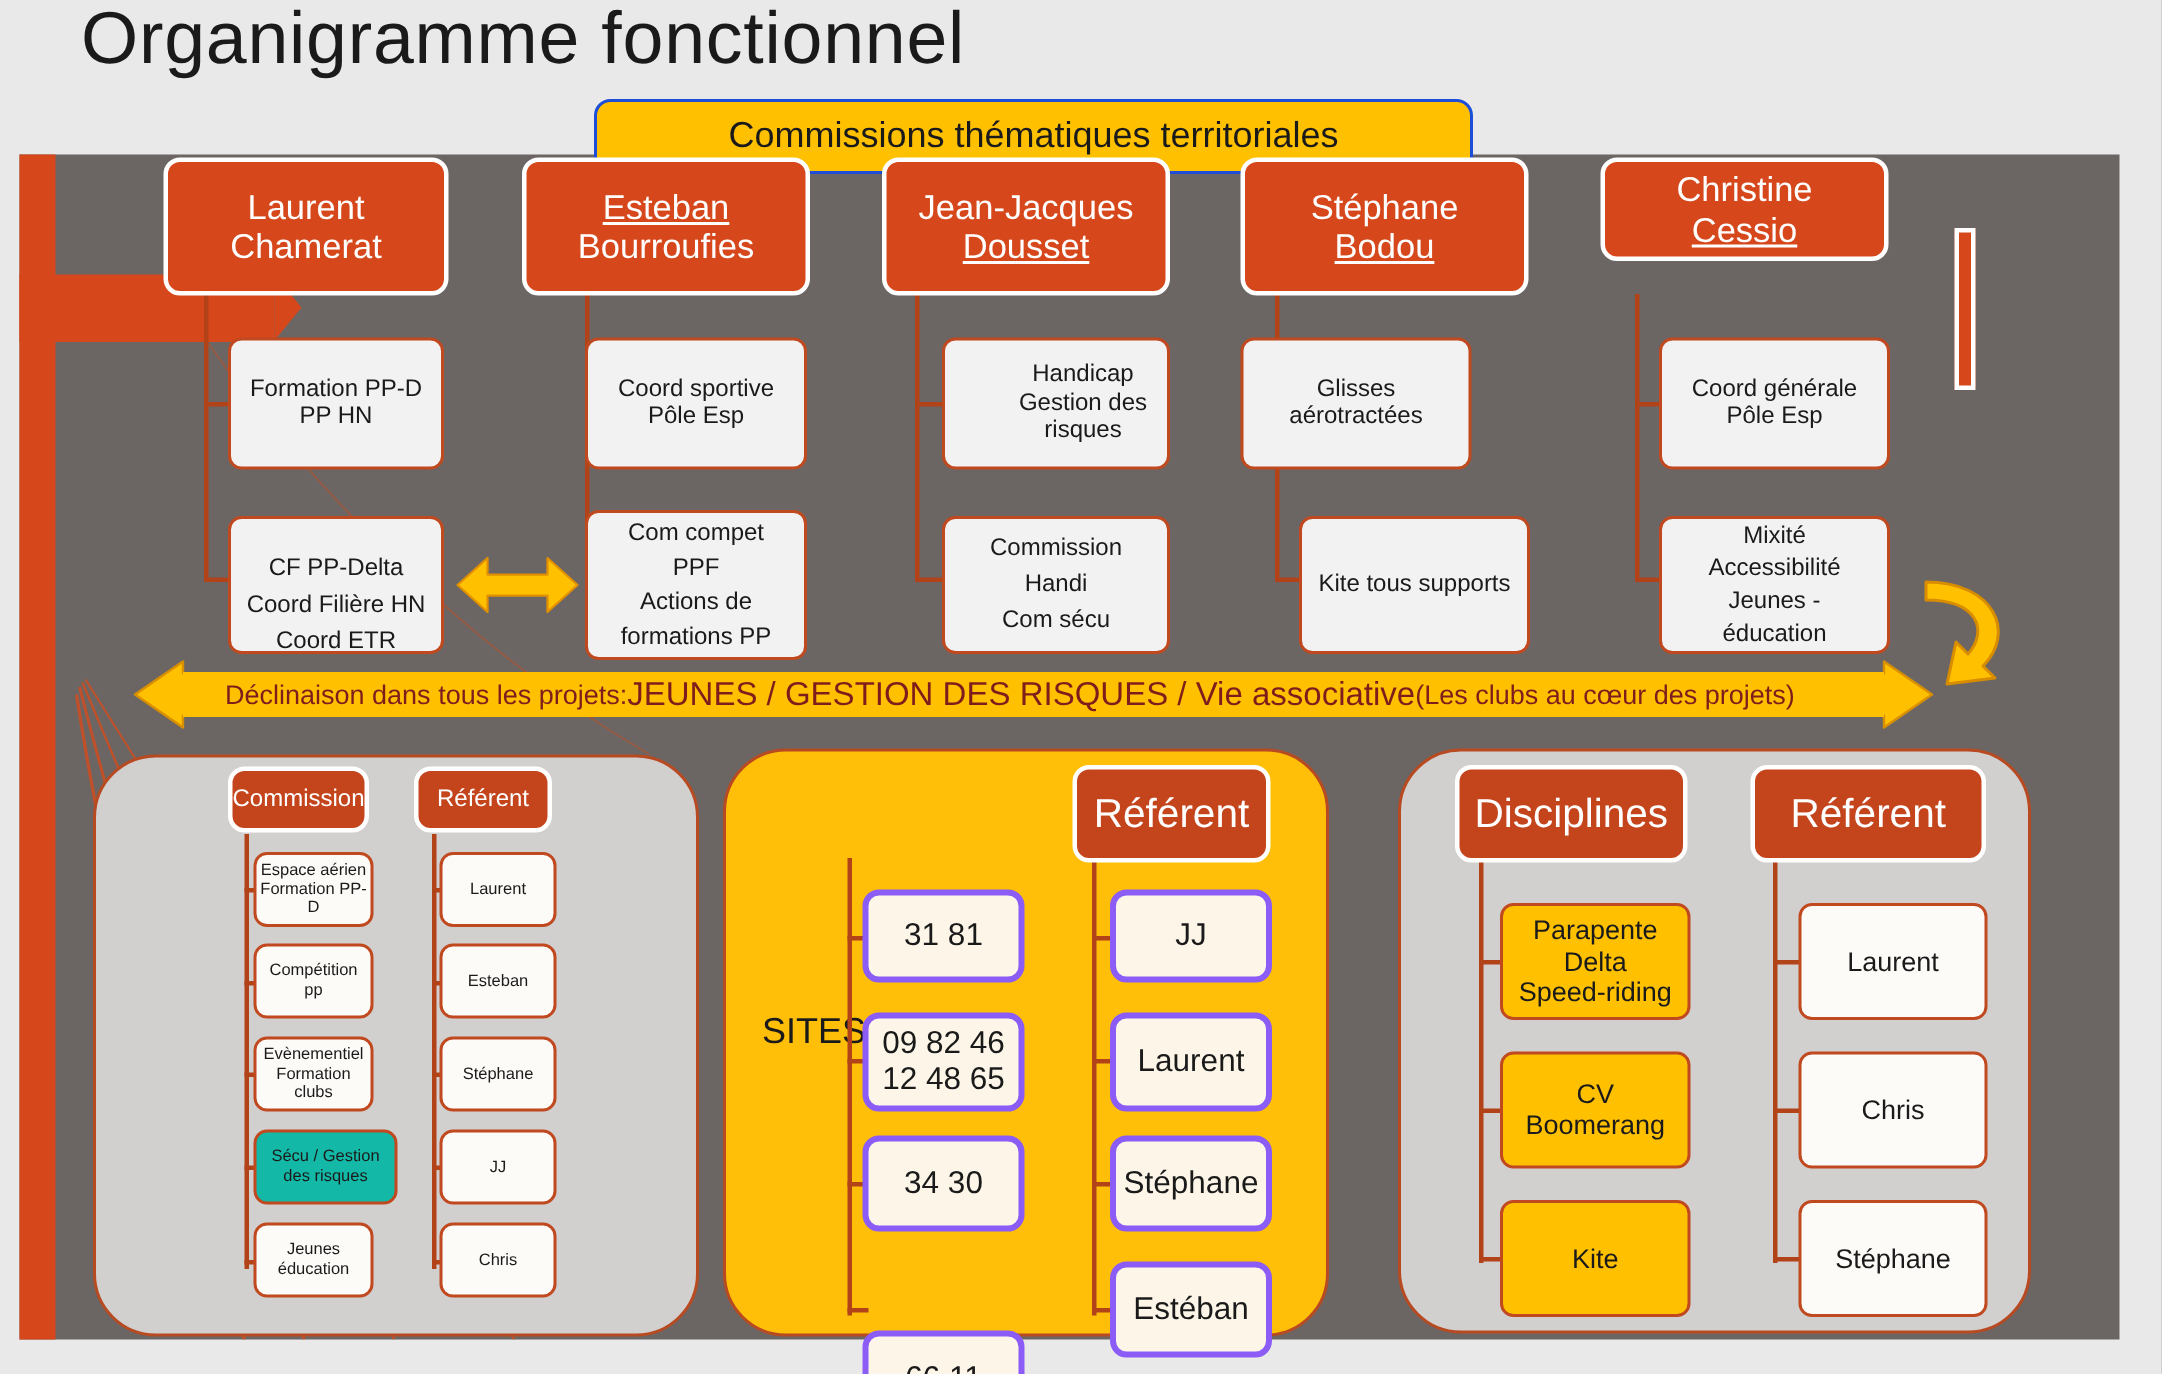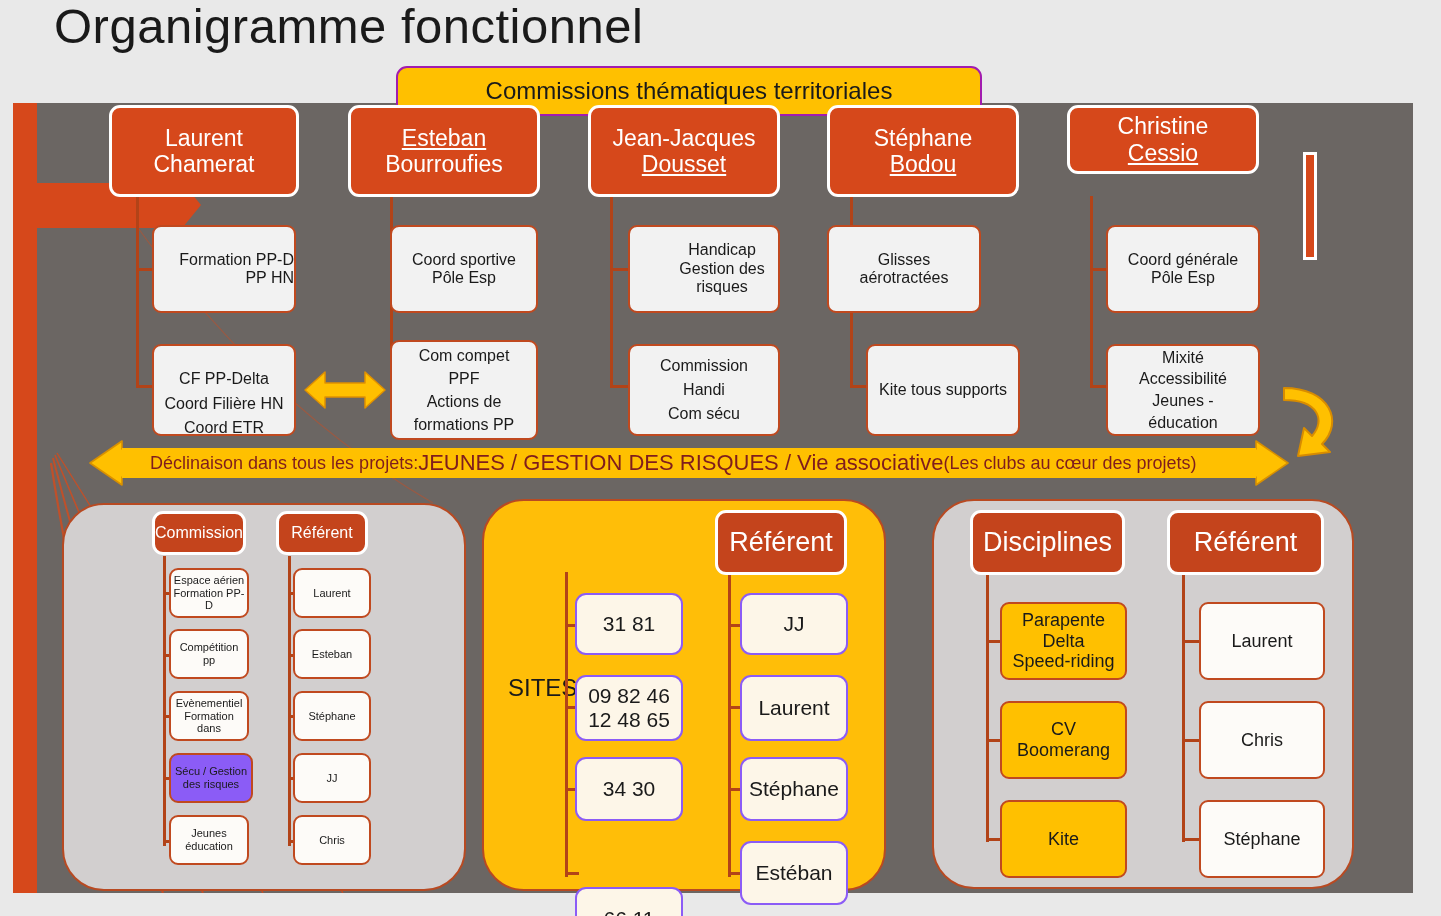--- a/index.html
+++ b/index.html
@@ -76,21 +76,21 @@
   .white-box {
     background: #f2f2f2;
     color: #1a1a1a;
     border: 2px solid #c0491f;
     font-size: 16px;
     border-radius: 9px;
   }
   .cream-box {
     background: #fdf6e8;
     color: #1a1a1a;
-    border: 2px solid #8b5cf6;
+    border: 4px solid #8b5cf6;
     font-size: 21px;
     border-radius: 11px;
   }
   .yellow-box {
     background: #ffc000;
     color: #1a1a1a;
     border: 2px solid #c0491f;
     font-size: 18px;
     border-radius: 9px;
   }
@@ -102,21 +102,21 @@
   }
 
   
   .conn { position: absolute; background: #b24318; }
 
   
   .banner-top {
     position: absolute; left: 396px; top: 66px;
     width: 586px; height: 50px;
     background: #ffc000;
-    border: 2px solid #a21caf;
+    border: 2px solid #1d4ed8;
     border-radius: 11px;
     display: flex; align-items: center; justify-content: center;
     font-size: 24px; color: #1a1a1a;
   }
 
   
   .banner-wrap { position: absolute; left: 88px; top: 440px; width: 1202px; height: 46px; }
   .banner-text {
     position: absolute; left: 34px; top: 0; width: 1134px; height: 46px;
     display: flex; align-items: center; justify-content: flex-start;
@@ -218,21 +218,21 @@
   </div>
 
   <div class="node head-box" style="left:1067px; top:105px; width:192px; height:69px;">
     <span>
       <span>Christine</span>
       <span style="text-decoration:underline; text-decoration-color:#ffffff;">Cessio</span>
     </span>
   </div>
 
   <div class="node white-box" style="left:152px; top:225px; width:144px; height:88px;">
-    <span style="white-space:pre-line;text-align:right;">Formation PP-D
+    <span style="white-space:pre-line;">Formation PP-D
 PP HN</span>
   </div>
   <div class="node white-box" style="left:390px; top:225px; width:148px; height:88px;">
     <span style="white-space:pre-line;">Coord sportive
 Pôle Esp</span>
   </div>
   <div class="node white-box" style="left:628px; top:225px; width:152px; height:88px;">
     <span style="white-space:pre-line;margin-left:36px;">Handicap
 Gestion des
 risques</span>
@@ -324,24 +324,24 @@
   </div>
   <div class="node white-box" style="left:169px; top:629px; width:80px; height:50px; font-size:11px; background:#fdfbf8;">
     <span>
       <span>Compétition</span>
       <span>pp</span>
     </span>
   </div>
   <div class="node white-box" style="left:169px; top:691px; width:80px; height:50px; font-size:11px; background:#fdfbf8;">
     <span>
       <span>Evènementiel</span>
-      <span>Formation dans</span>
-    </span>
-  </div>
-  <div class="node white-box" style="left:169px; top:753px; width:84px; height:50px; font-size:11px; background:#8b5cf6;">
+      <span>Formation clubs</span>
+    </span>
+  </div>
+  <div class="node white-box" style="left:169px; top:753px; width:96px; height:50px; font-size:11px; background:#14b8a6;">
     <span>
       <span>Sécu / Gestion</span>
       <span>des risques</span>
     </span>
   </div>
   <div class="node white-box" style="left:169px; top:815px; width:80px; height:50px; font-size:11px; background:#fdfbf8;">
     <span>
       <span>Jeunes</span>
       <span>éducation</span>
     </span>

